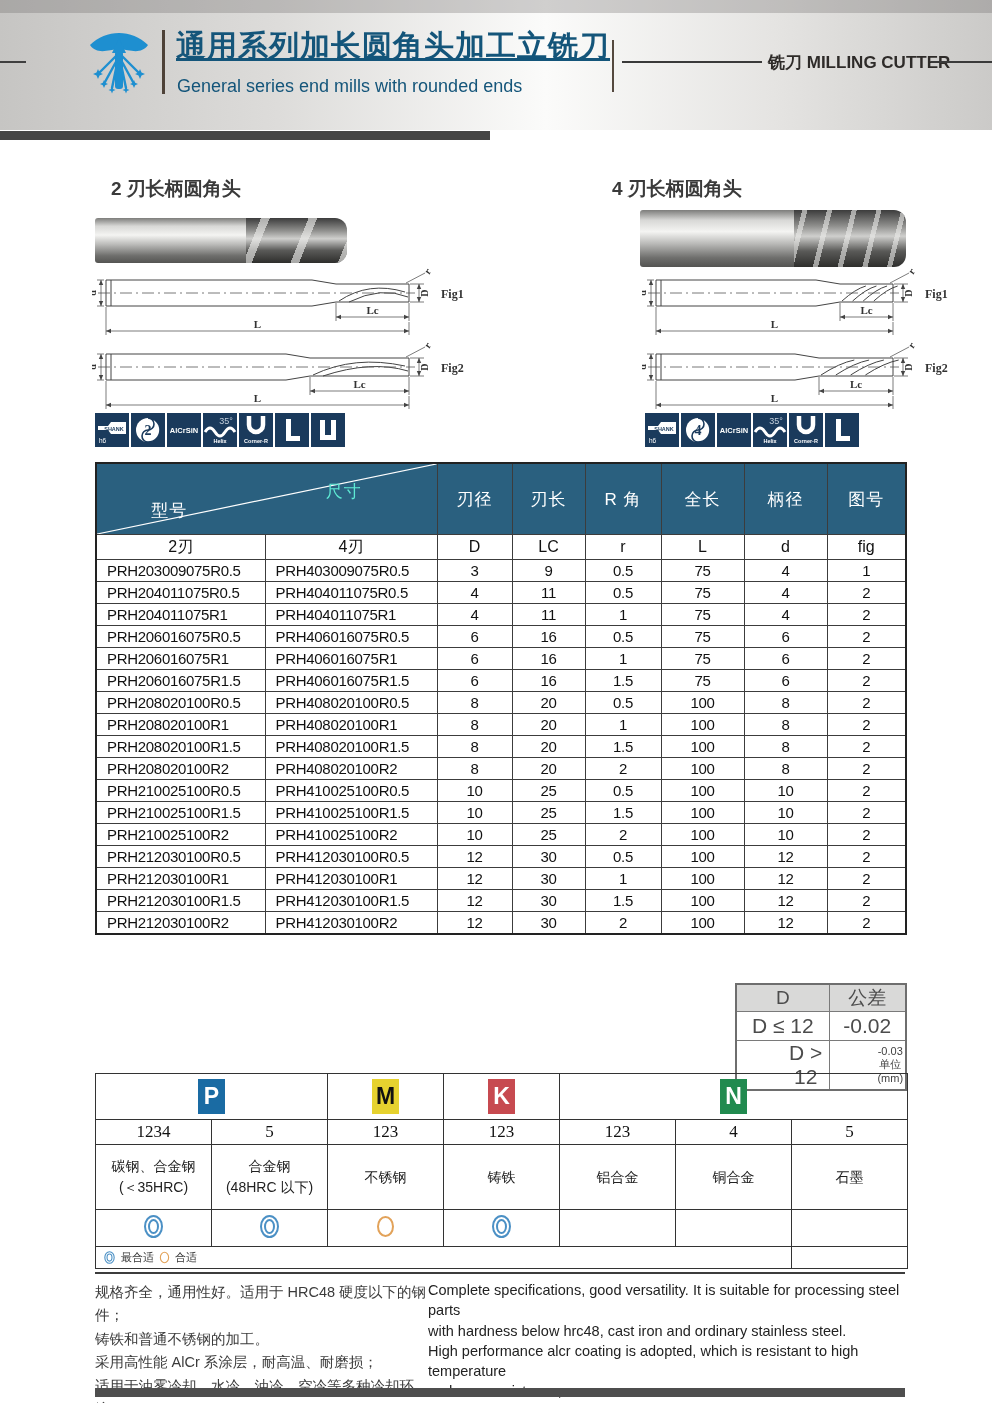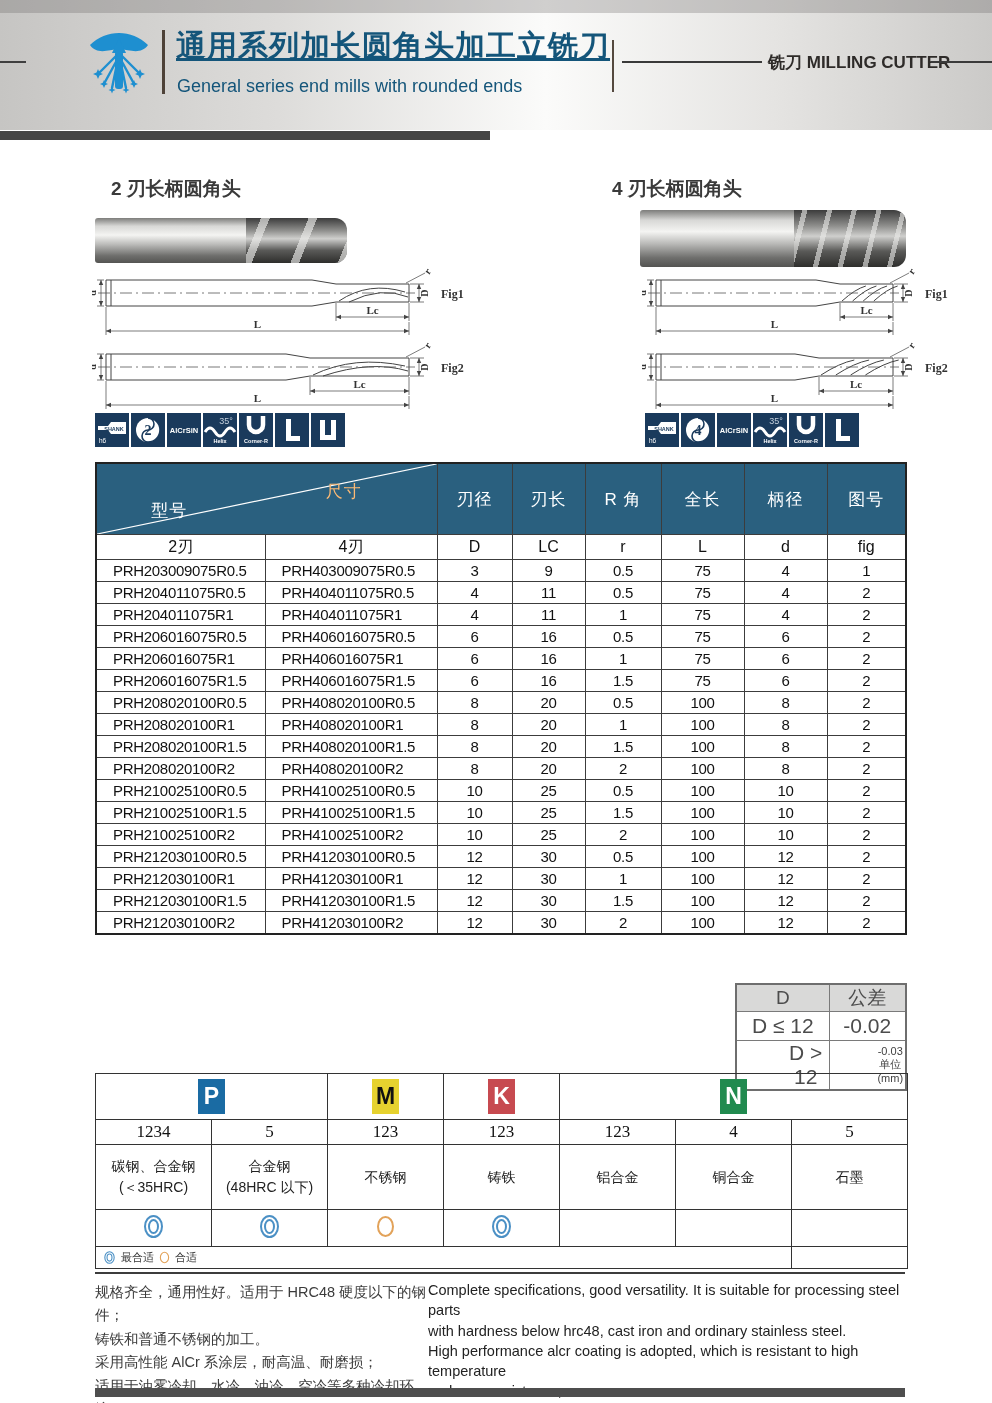--- a/index.html
+++ b/index.html
@@ -44,24 +44,24 @@
 
   
   table{border-collapse:collapse;table-layout:fixed;}
   .main-table{left:95px;top:462px;width:810px;background:#fff;}
   .main-table td,.main-table th{border:1px solid #3c3c3c;padding:0;text-align:center;font-weight:normal;}
   .main-table{border:2px solid #222;}
   .mt-head th{background:#2a607f;color:#fff;height:70px;font-size:17px;letter-spacing:1px;}
   .corner-cell{position:relative;background:#2a607f;}
   .corner-cell svg{position:absolute;inset:0;width:100%;height:100%;}
   .corner-model{position:absolute;left:16%;bottom:12px;color:#fff;font-size:17px;letter-spacing:1px;}
-  .corner-size{position:absolute;right:22%;top:16px;color:#fdba74;font-size:17px;letter-spacing:1px;}
+  .corner-size{position:absolute;right:22%;top:16px;color:#5eead4;font-size:17px;letter-spacing:1px;}
   .mt-sub td{height:24px;font-size:16px;color:#111;}
   .mt-row td{height:21px;font-size:15px;color:#111;letter-spacing:-0.3px;}
-  .mt-row .c-model{text-align:left;padding-left:16px;white-space:nowrap;}
+  .mt-row .c-model{text-align:left;padding-left:10px;white-space:nowrap;}
 
   
   .tol-table{left:735px;top:983px;width:170px;border:2px solid #6e6e6e;color:#4c4c4c;}
   .tol-table td{border:1.5px solid #7a7a7a;text-align:center;padding:0;}
   .tol-head td{background:#d9d9d8;height:26px;font-size:19px;}
   .tol-r1 td{height:28px;font-size:21px;}
   .tol-r2 td{height:30px;font-size:21px;padding-left:46px;}
   .tol-small{font-size:11px;line-height:1.2;color:#3f3f3f;}
 
   

